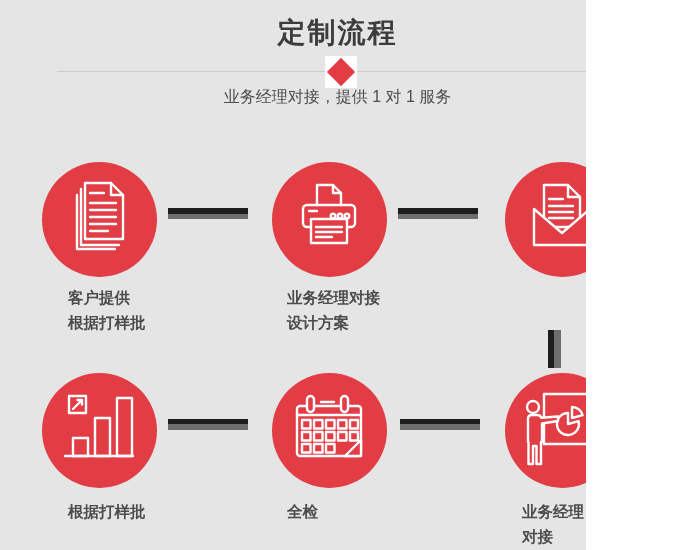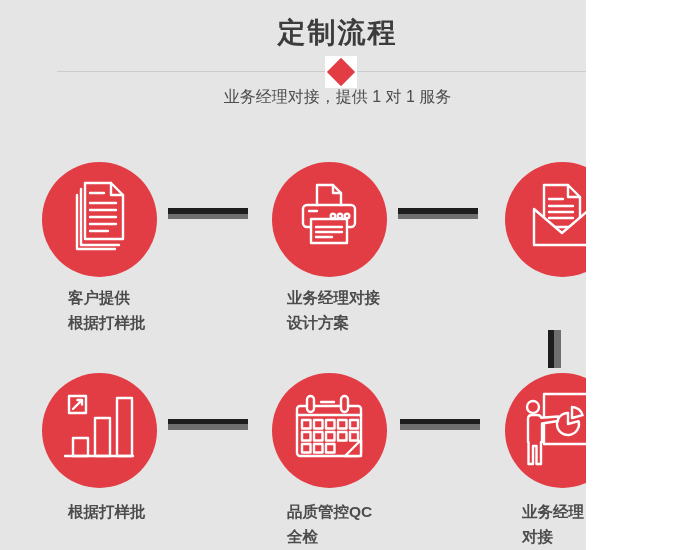--- a/index.html
+++ b/index.html
@@ -133,21 +133,20 @@
           <rect x="49" y="42" width="8.5" height="8.5"></rect>
         <rect x="61" y="42" width="8" height="8.5"></rect>
         <rect x="13" y="54" width="8.5" height="8.5"></rect>
           <rect x="25" y="54" width="8.5" height="8.5"></rect>
         <rect x="37" y="54" width="8.5" height="8.5"></rect>
       </g>
       <path class="icon-fill" d="M56 66 L72 50 L72 66 Z" stroke-width="2"></path>
     </svg>
   </div>
   <div class="step-label l5">
-    <span>品质管控QC</span>
     <span>全检</span>
   </div>
 
   <div class="circle c6">
     <svg width="80" height="80" viewBox="0 0 80 80">
       <rect class="icon-stroke" x="22" y="4" width="46" height="50"></rect>
       <path class="icon-fill" d="M46 34 L46 23 A11 11 0 1 0 56.6 31.2 Z"></path>
       <path class="icon-fill" d="M50 28 L50 17 A11 11 0 0 1 60.6 25.2 Z"></path>
       <circle class="icon-fill" cx="11" cy="17" r="6"></circle>
       <path class="icon-fill" d="M10 25 L15 25 C18 25 19 26.5 19.2 27.8 L36 26.5 L36 31 L20 33.5

